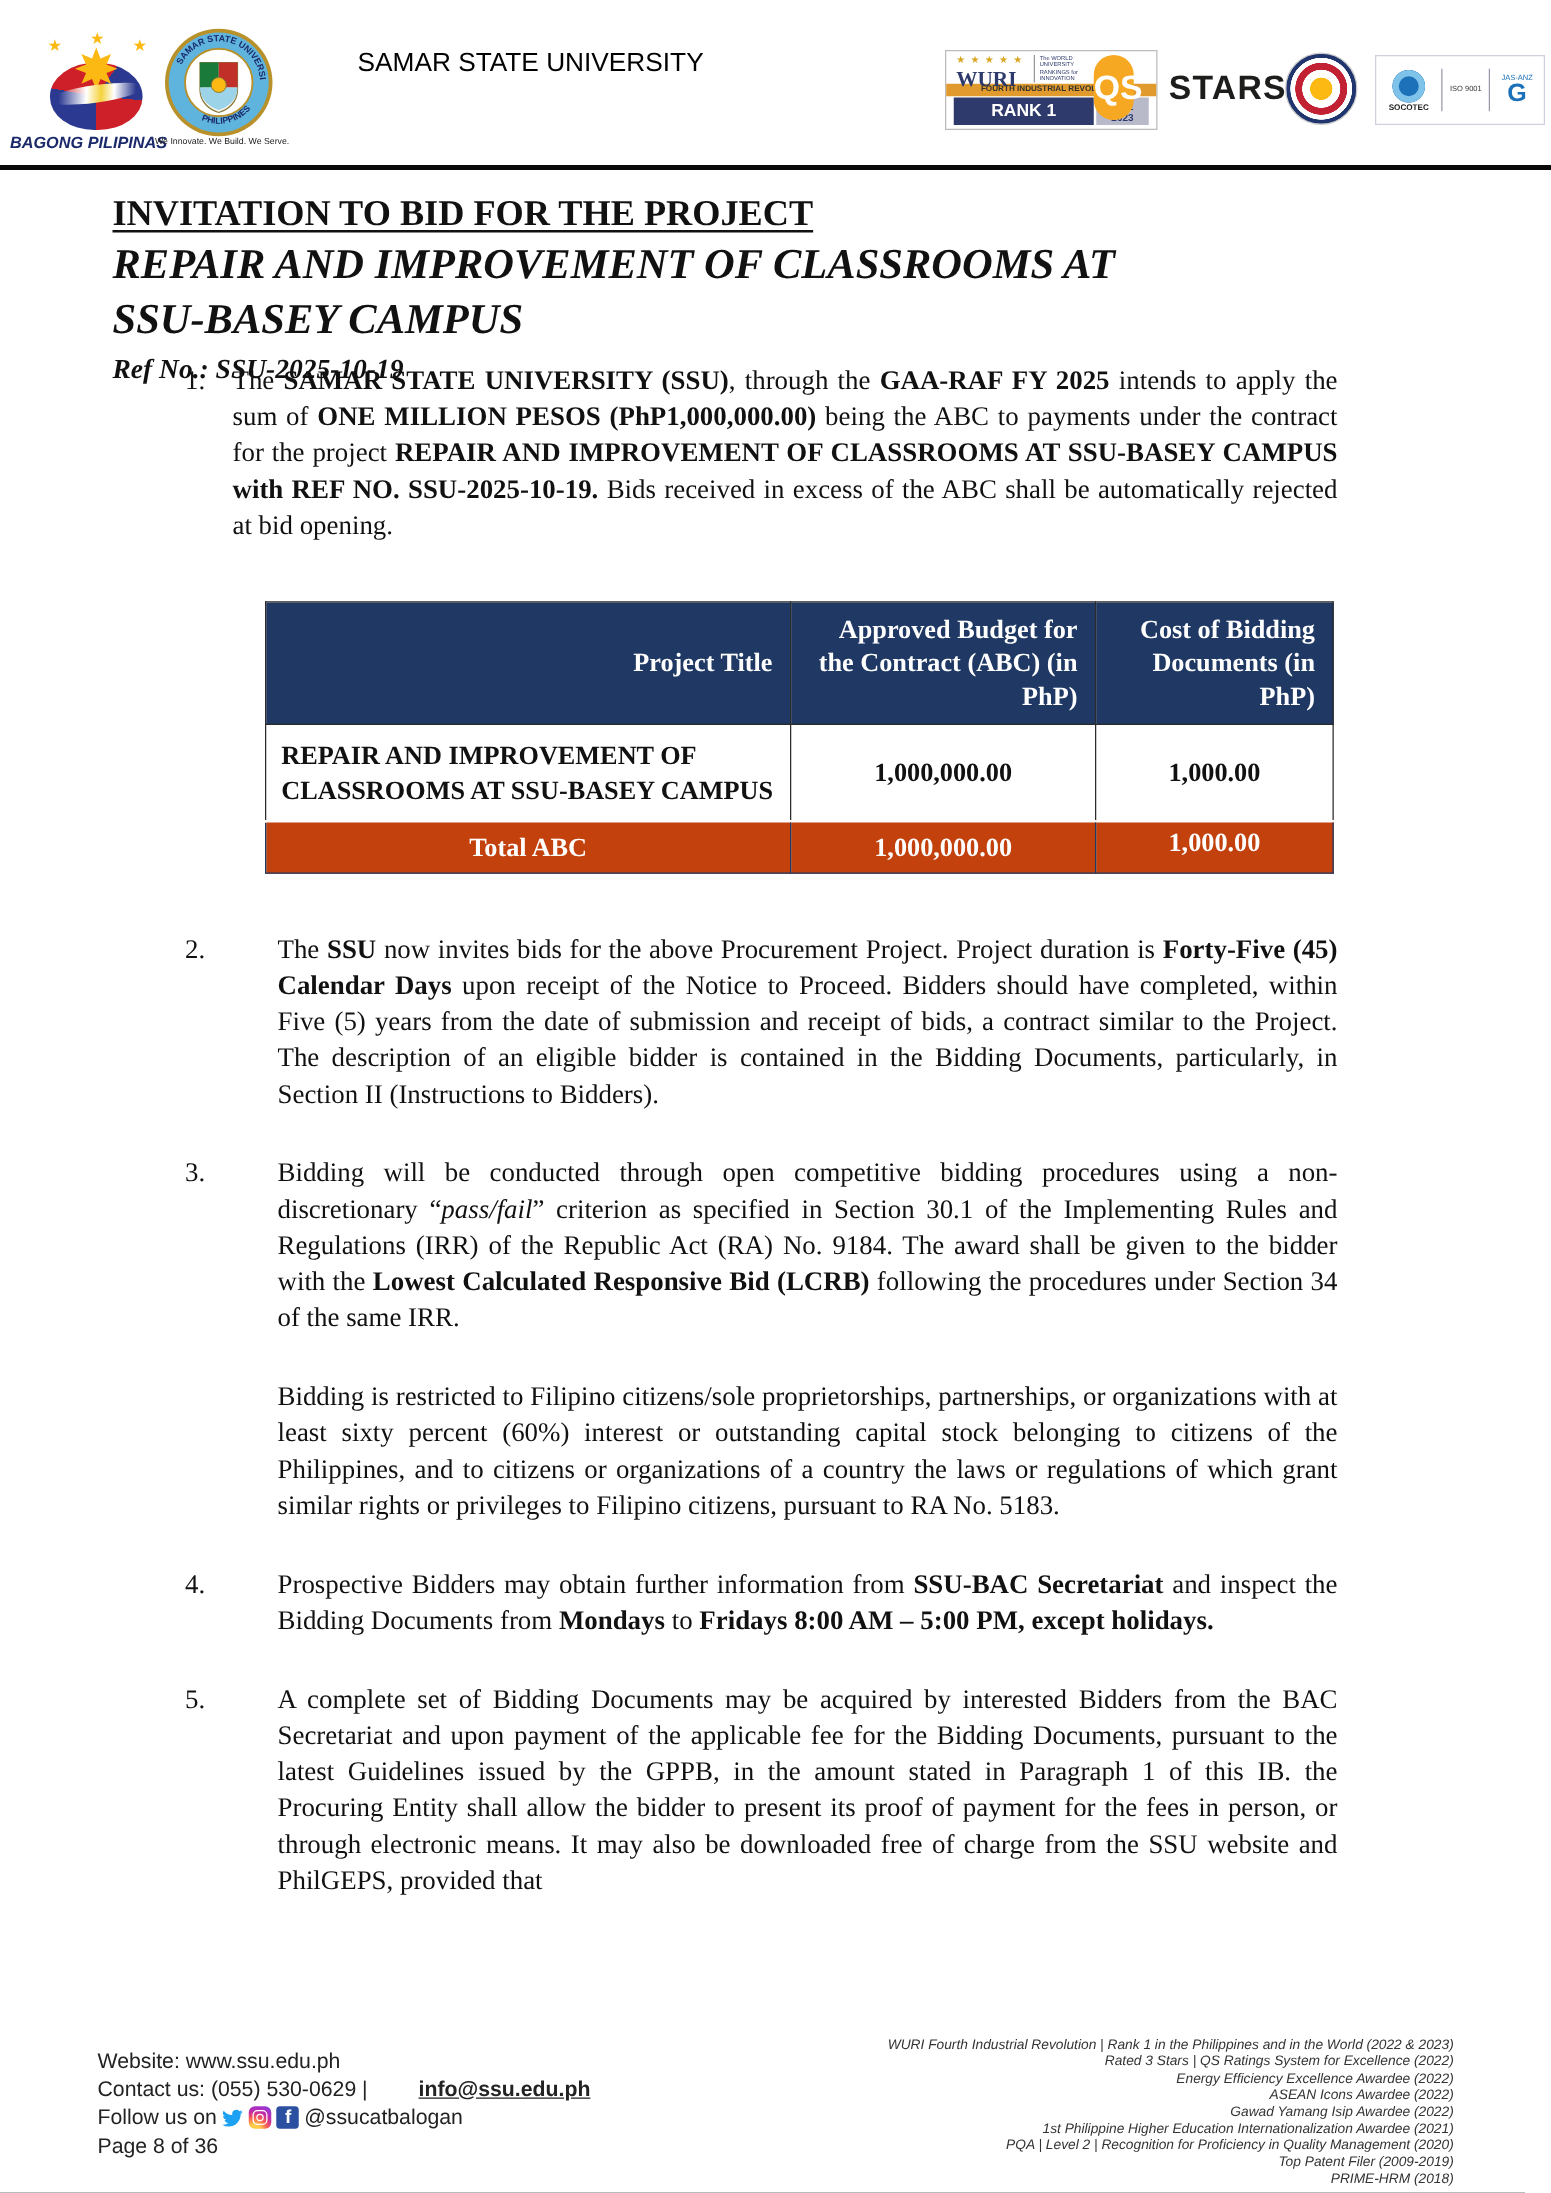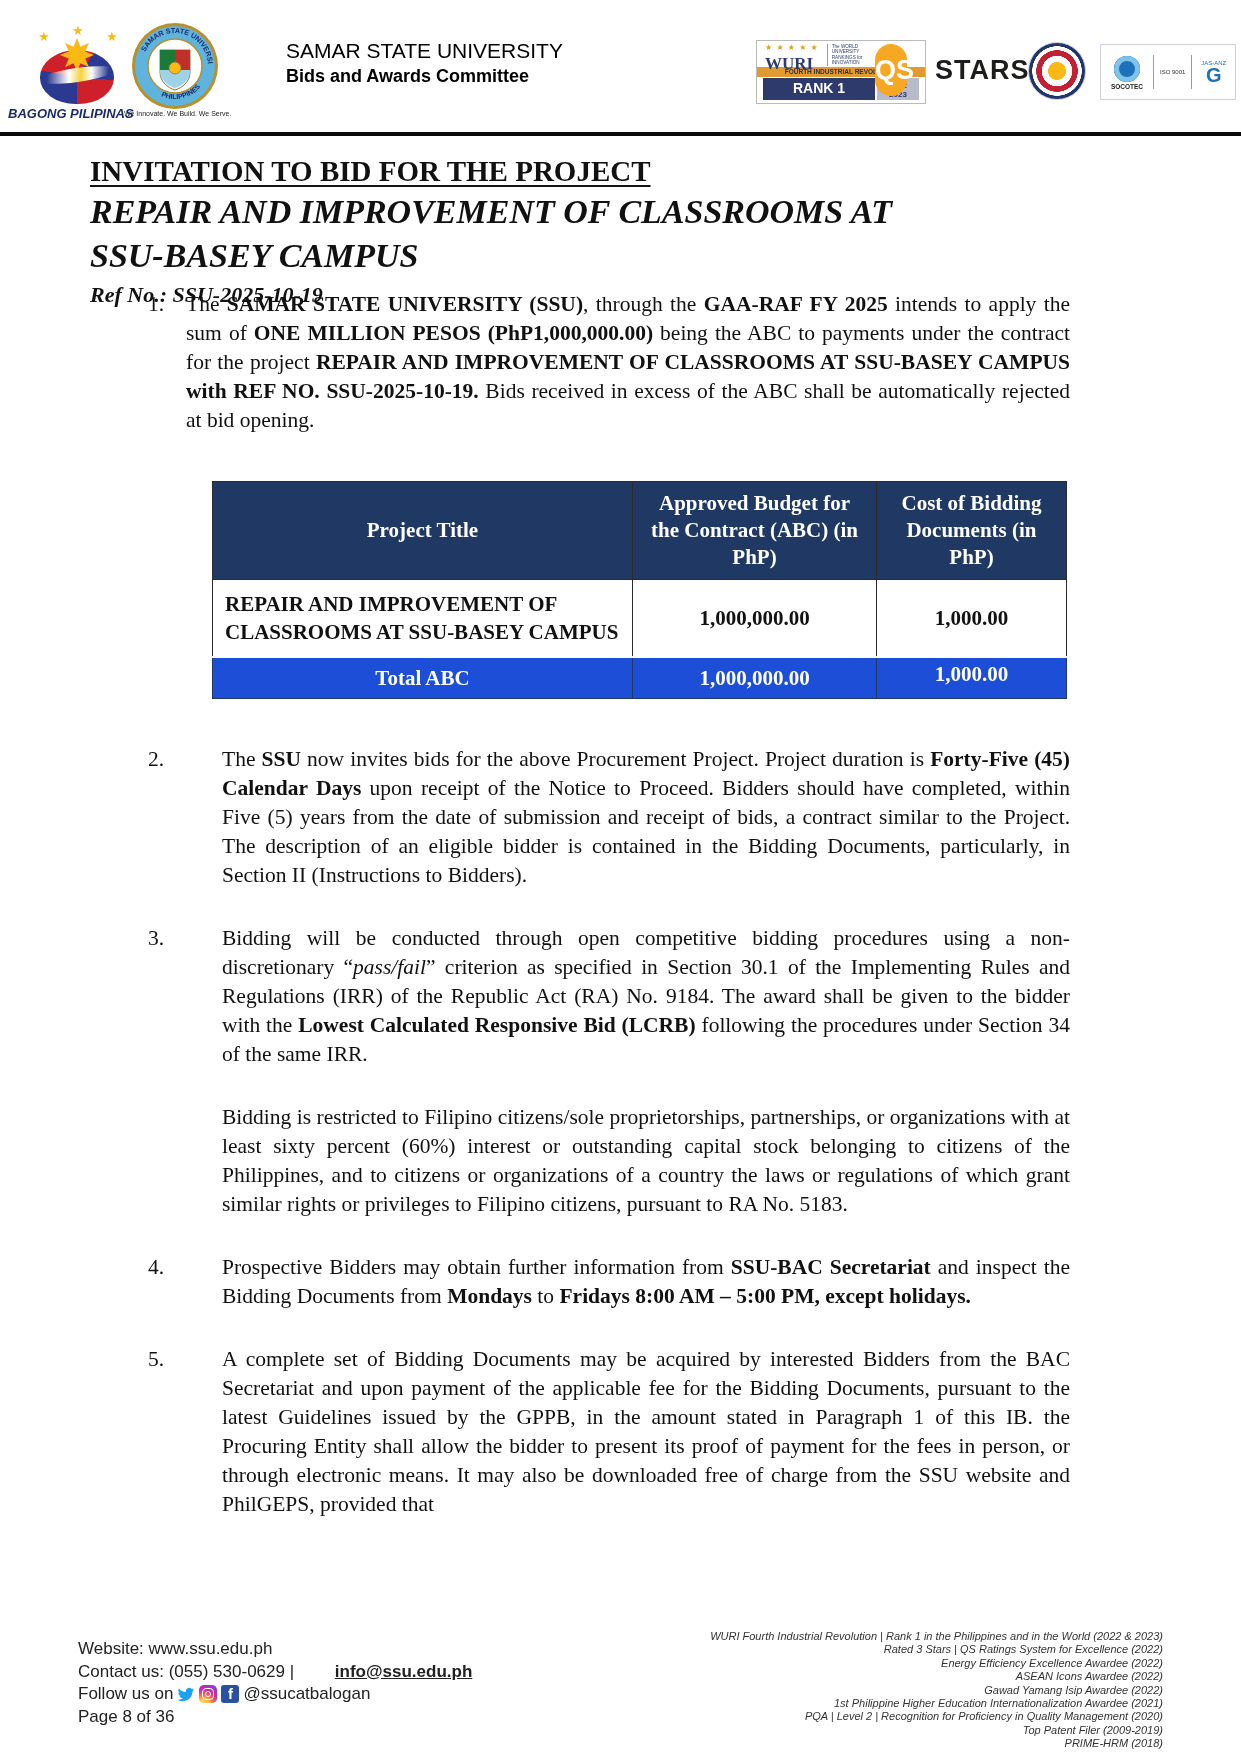--- a/index.html
+++ b/index.html
@@ -64,24 +64,24 @@
   .body-col{position:absolute;left:148px;top:290px;width:922px;font-size:21.5px;line-height:29px;text-align:justify;}
   .item{display:flex;margin-bottom:34px;}
   .item .num{flex:0 0 38px;}
   .item.wide .num{flex:0 0 74px;}
   .item .txt{flex:1;}
   
   .bid-table{border-collapse:collapse;margin:46px 0 46px 64px;width:854px;table-layout:fixed;}
   .bid-table col.c1{width:420px;} .bid-table col.c2{width:244px;} .bid-table col.c3{width:190px;}
   .bid-table td,.bid-table th{border:1px solid #2b2b2b;}
   .bid-table thead th{background:#1f3864;color:#fff;font-weight:bold;font-size:21px;line-height:27px;
-    text-align:center;padding:8px 14px;}
+    text-align:right;padding:8px 14px;}
   .bid-table td{font-weight:bold;font-size:21px;padding:8px 10px;text-align:center;vertical-align:middle;}
   .bid-table td.ptitle{text-align:left;line-height:28px;padding:10px 12px;}
-  .bid-table tr.total td{background:#1d4ed8;color:#fff;border-color:#1f3864;border-top:2px solid #fff;height:36px;padding:2px 10px;}
+  .bid-table tr.total td{background:#c2410c;color:#fff;border-color:#1f3864;border-top:2px solid #fff;height:36px;padding:2px 10px;}
   .bid-table tr.total td.raised{vertical-align:top;}
   
   .footer-left{position:absolute;left:78px;top:1638px;font-family:"Liberation Sans",sans-serif;
     font-size:17px;line-height:22.5px;color:#222;}
   .email-link{font-weight:bold;text-decoration:underline;padding-left:36px;}
   .follow-row{display:flex;align-items:center;gap:4px;}
   .sicon{width:18px;height:18px;display:inline-block;vertical-align:middle;}
   .icon-ig{border-radius:5px;background:radial-gradient(circle at 25% 110%,#fdca49 0 22%,#f75c54 45%,#c32aa3 65%,#7d3ff1 100%);position:relative;}
   .icon-ig::after{content:"";position:absolute;inset:3px;border:1.6px solid #fff;border-radius:4px;}
   .icon-ig::before{content:"";position:absolute;inset:6px;border:1.6px solid #fff;border-radius:50%;}
@@ -124,21 +124,20 @@
       <path d="M29 28 h30 v22 c0,10 -8,16 -15,18 c-7,-2 -15,-8 -15,-18 Z" fill="#f6f3ea" stroke="#8a7a3a" stroke-width="1"></path>
       <path d="M29 28 h15 v20 h-15 Z" fill="#1a7a3a"></path>
       <path d="M44 28 h15 v20 h-15 Z" fill="#c03028"></path>
       <path d="M29 48 c0,10 8,16 15,18 c7,-2 15,-8 15,-18 Z" fill="#9cd3e8"></path>
       <circle cx="44" cy="46" r="6" fill="#fdb913" stroke="#8a7a3a" stroke-width="0.8"></circle>
     </svg>
     <div class="seal-motto">We Innovate. We Build. We Serve.</div>
 
     <div class="hdr-text">
       <div class="hdr-univ">SAMAR STATE UNIVERSITY</div>
-      <div class="hdr-comm">Bids and Awards Committee</div>
     </div>
 
     <div class="wuri">
       <div class="wuri-top">
         <div>
           <div class="wuri-stars">★ ★ ★ ★ ★</div>
           <div class="wuri-name" style="margin-left:8px">WURI</div>
         </div>
         <div class="wuri-tag">The WORLD UNIVERSITY RANKINGS for INNOVATION</div>
       </div>

